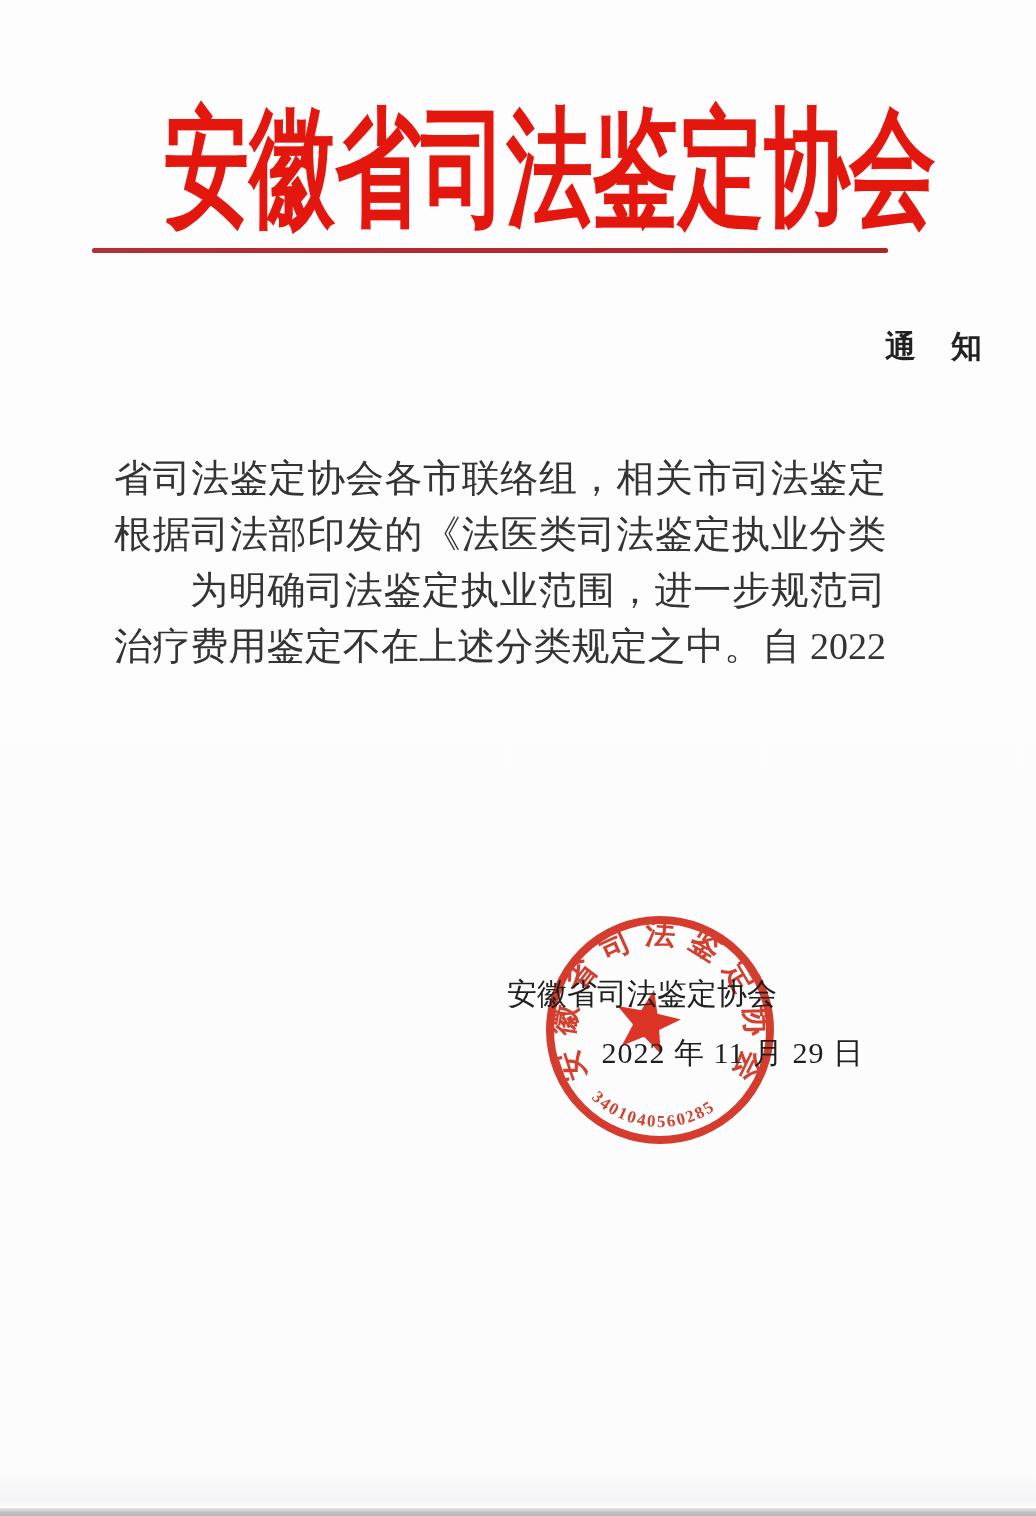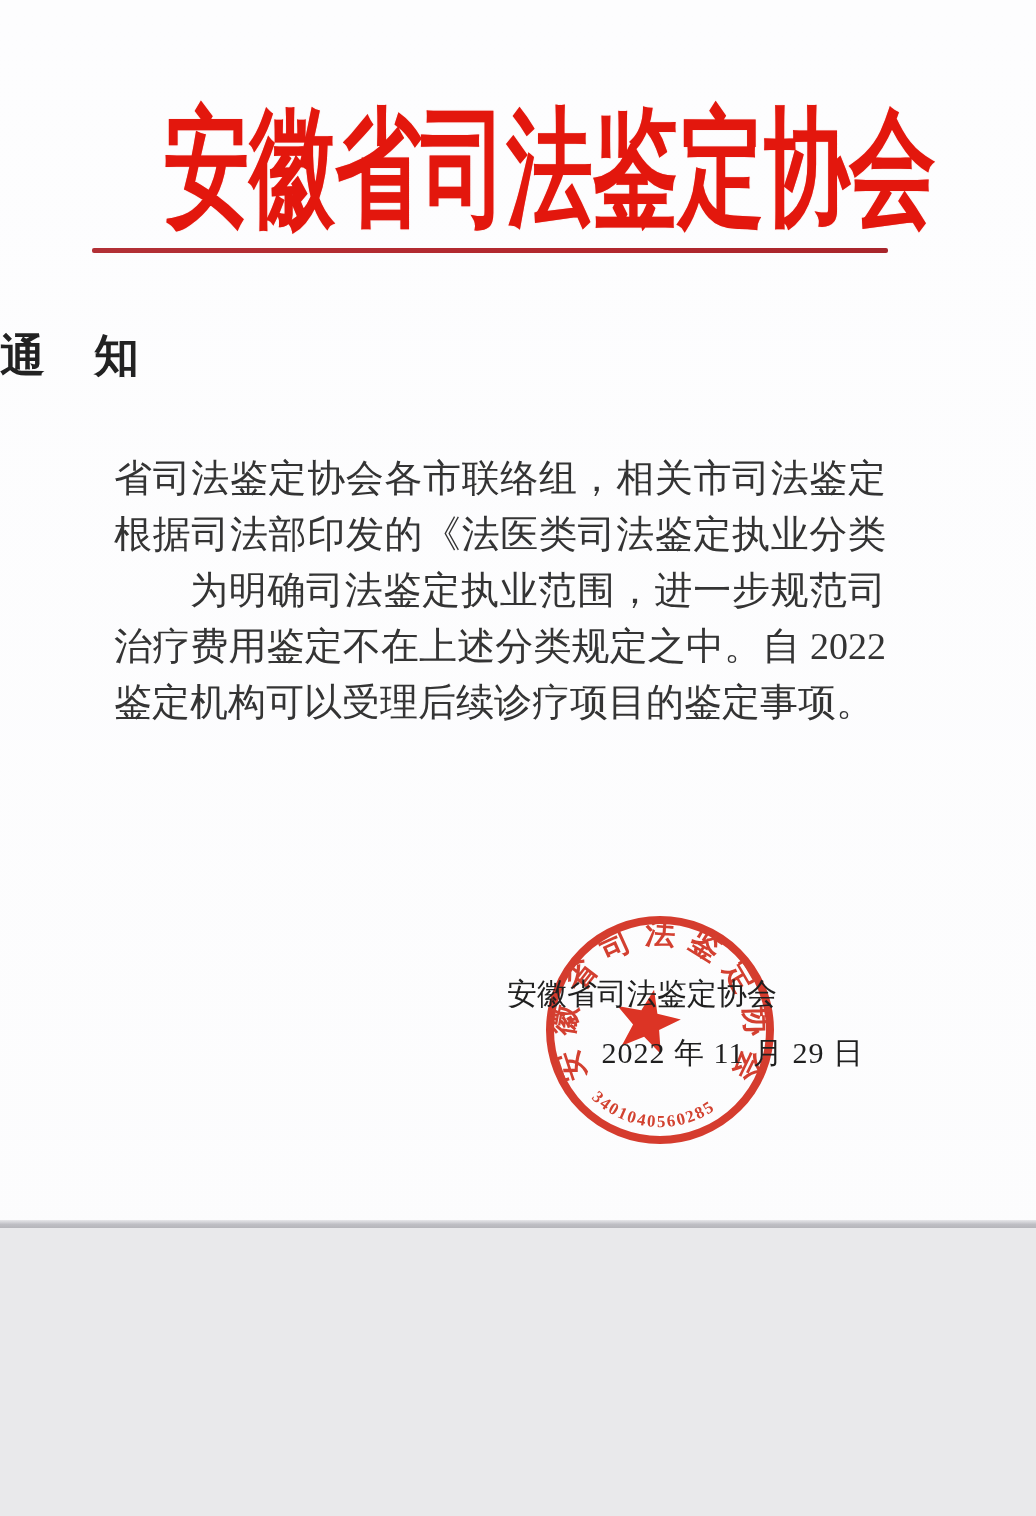--- a/index.html
+++ b/index.html
@@ -3,21 +3,21 @@
 <meta charset="utf-8">
 <style>
   html, body {
     margin: 0;
     padding: 0;
     background: #e9e9eb;
   }
   .page {
     position: relative;
     width: 1036px;
-    height: 1228px;
+    height: 1516px;
     margin: 0 auto;
     background: linear-gradient(180deg, #fdfdfe 0px, #fcfcfd 1470px, #f4f4f6 1500px, #fdfdfe 1508px);
     overflow: hidden;
     font-family: "Liberation Serif", "DejaVu Serif", serif;
   }
 
   
   .org-title {
     position: absolute;
     top: 96px;
@@ -43,22 +43,22 @@
     background: linear-gradient(90deg, #b23036, #b2282e 60%, #a8262c);
     border-radius: 2px;
   }
 
   
   .doc-title {
     position: absolute;
     top: 326px;
     left: 0;
     width: 984px;          
-    text-align: left;
-    font-size: 45px;
+    text-align: right;
+    font-size: 31px;
     font-weight: bold;
     color: #222;
     letter-spacing: 2px;
     white-space: nowrap;
   }
 
   
   .body-text {
     position: absolute;
     top: 450px;
@@ -147,21 +147,20 @@
   <div class="org-title">安徽省司法鉴定协会</div>
   <div class="rule"></div>
 
   <div class="doc-title">通　知</div>
 
   <div class="body-text">
     <span class="line fill">省司法鉴定协会各市联络组，相关市司法鉴定协会，各司法</span>
     <span class="line fill">根据司法部印发的《法医类司法鉴定执业分类规定》，后续</span>
     <span class="line fill indent">为明确司法鉴定执业范围，进一步规范司法鉴定执业，</span>
     <span class="line fill">治疗费用鉴定不在上述分类规定之中。自 2022 年 12 月 1 日</span>
-    <span class="line">鉴定机构可以受理后续诊疗项目的鉴定事项。</span>
   </div>
 
   <svg class="seal" viewBox="0 0 250 250" aria-hidden="true">
     <defs>
       <path id="arcTop" d="M 54.55 174.33 A 86 86 0 1 1 195.45 174.33" fill="none"></path>
       <path id="arcBottom" d="M 50.70 187.40 A 97 97 0 0 0 199.30 187.40" fill="none"></path>
     </defs>
     <circle cx="125" cy="125" r="110" fill="none" stroke="#d22c1d" stroke-width="8"></circle>
     <text font-size="30" fill="#d0301f" letter-spacing="12">
       <textPath href="#arcTop" startOffset="4">安徽省司法鉴定协会</textPath>

